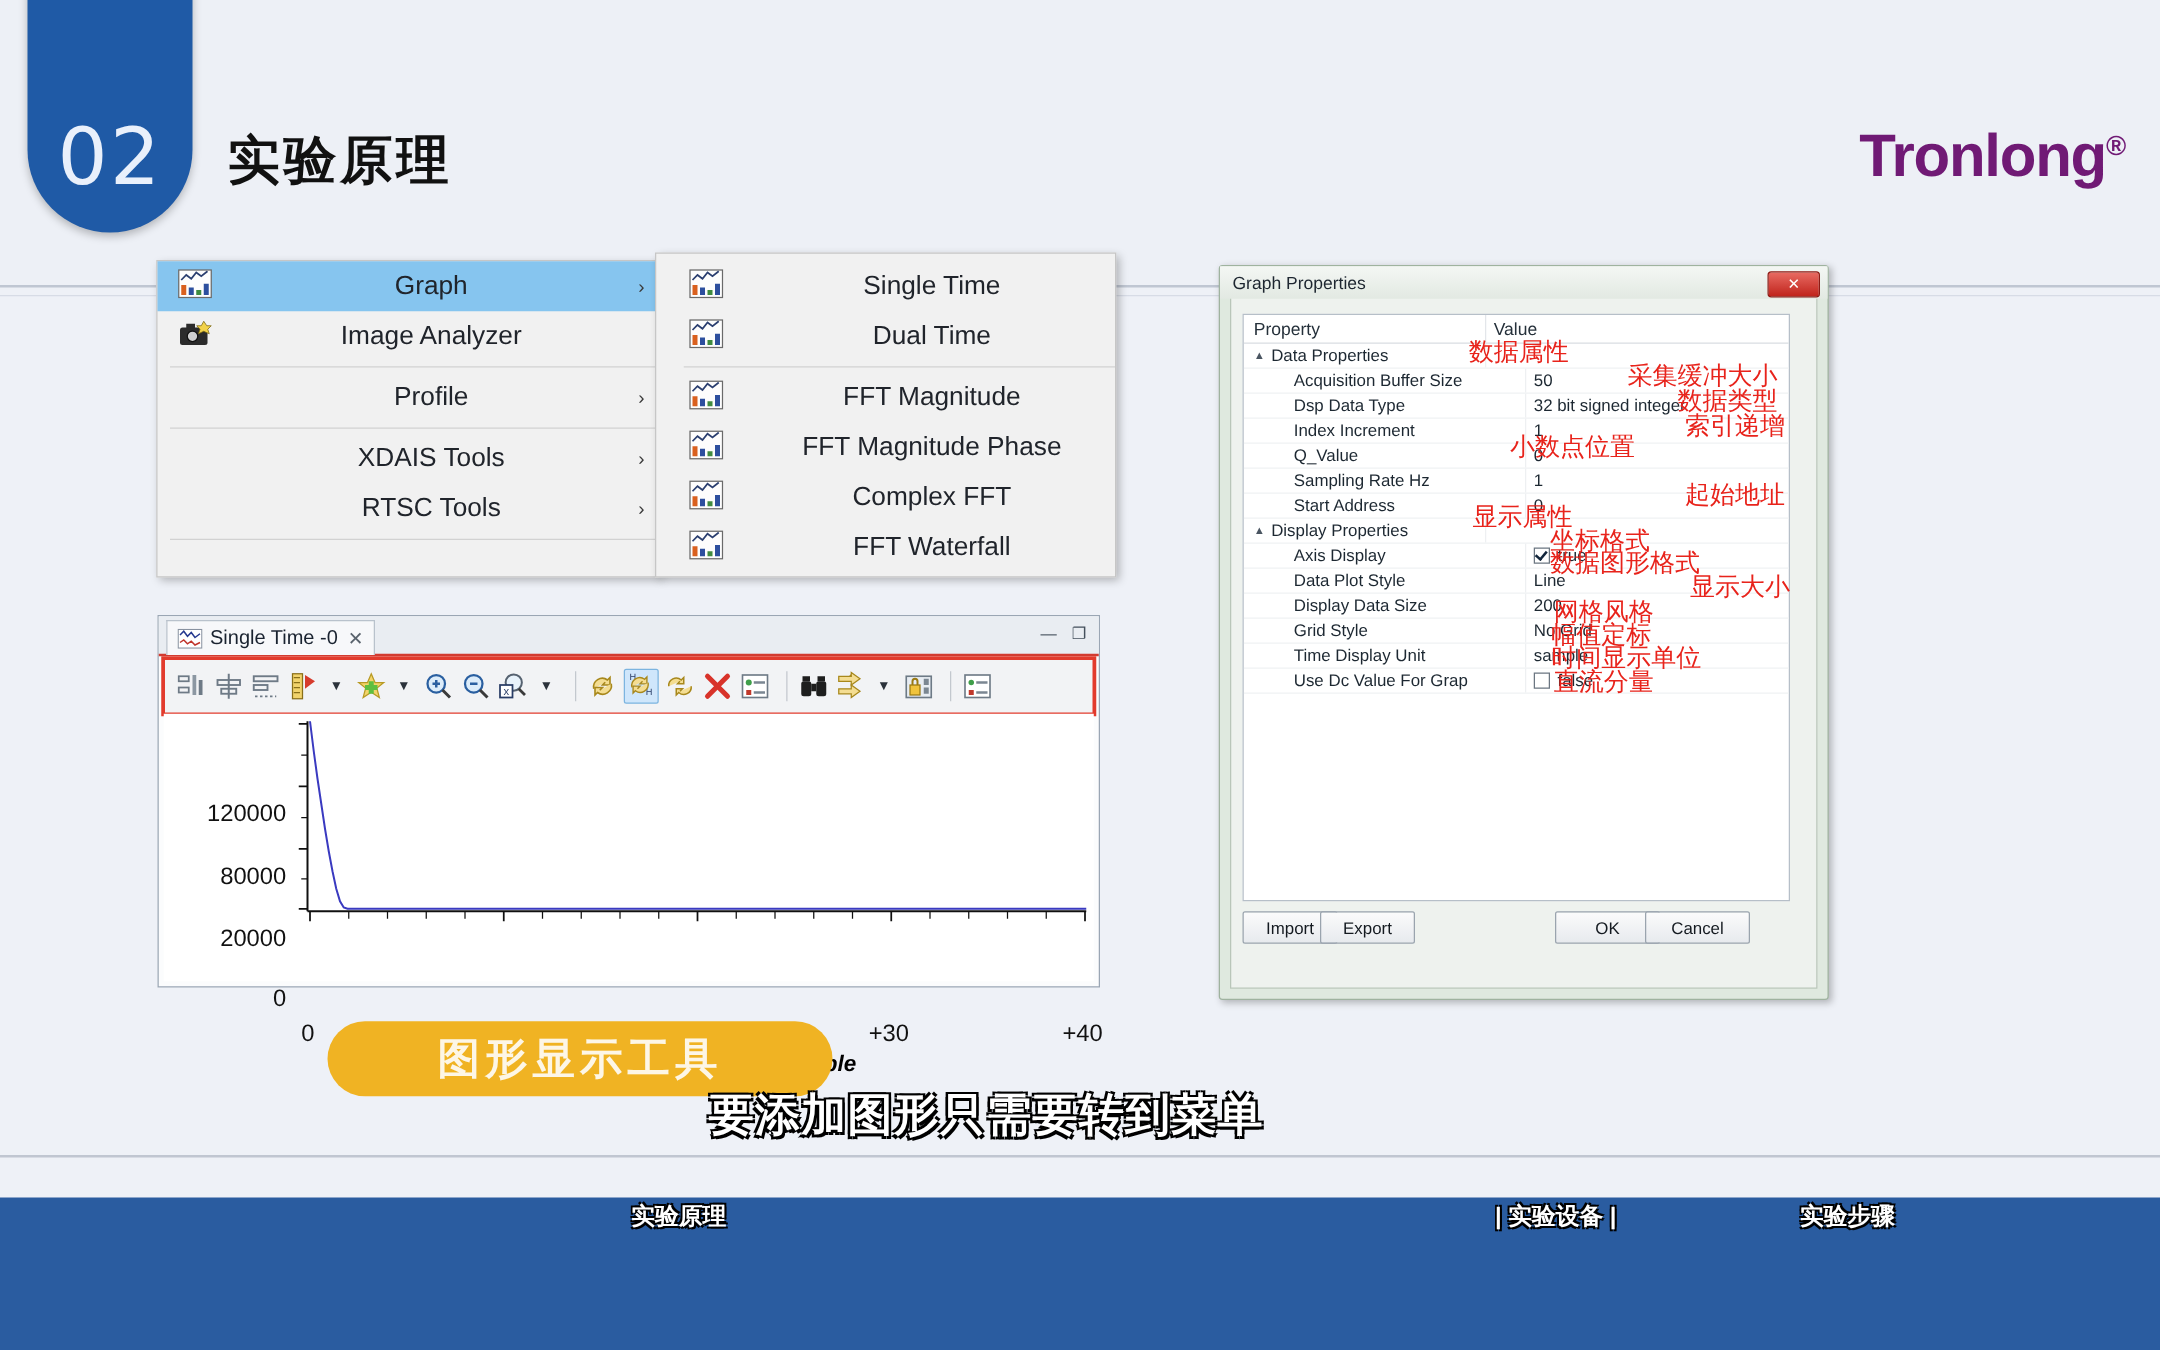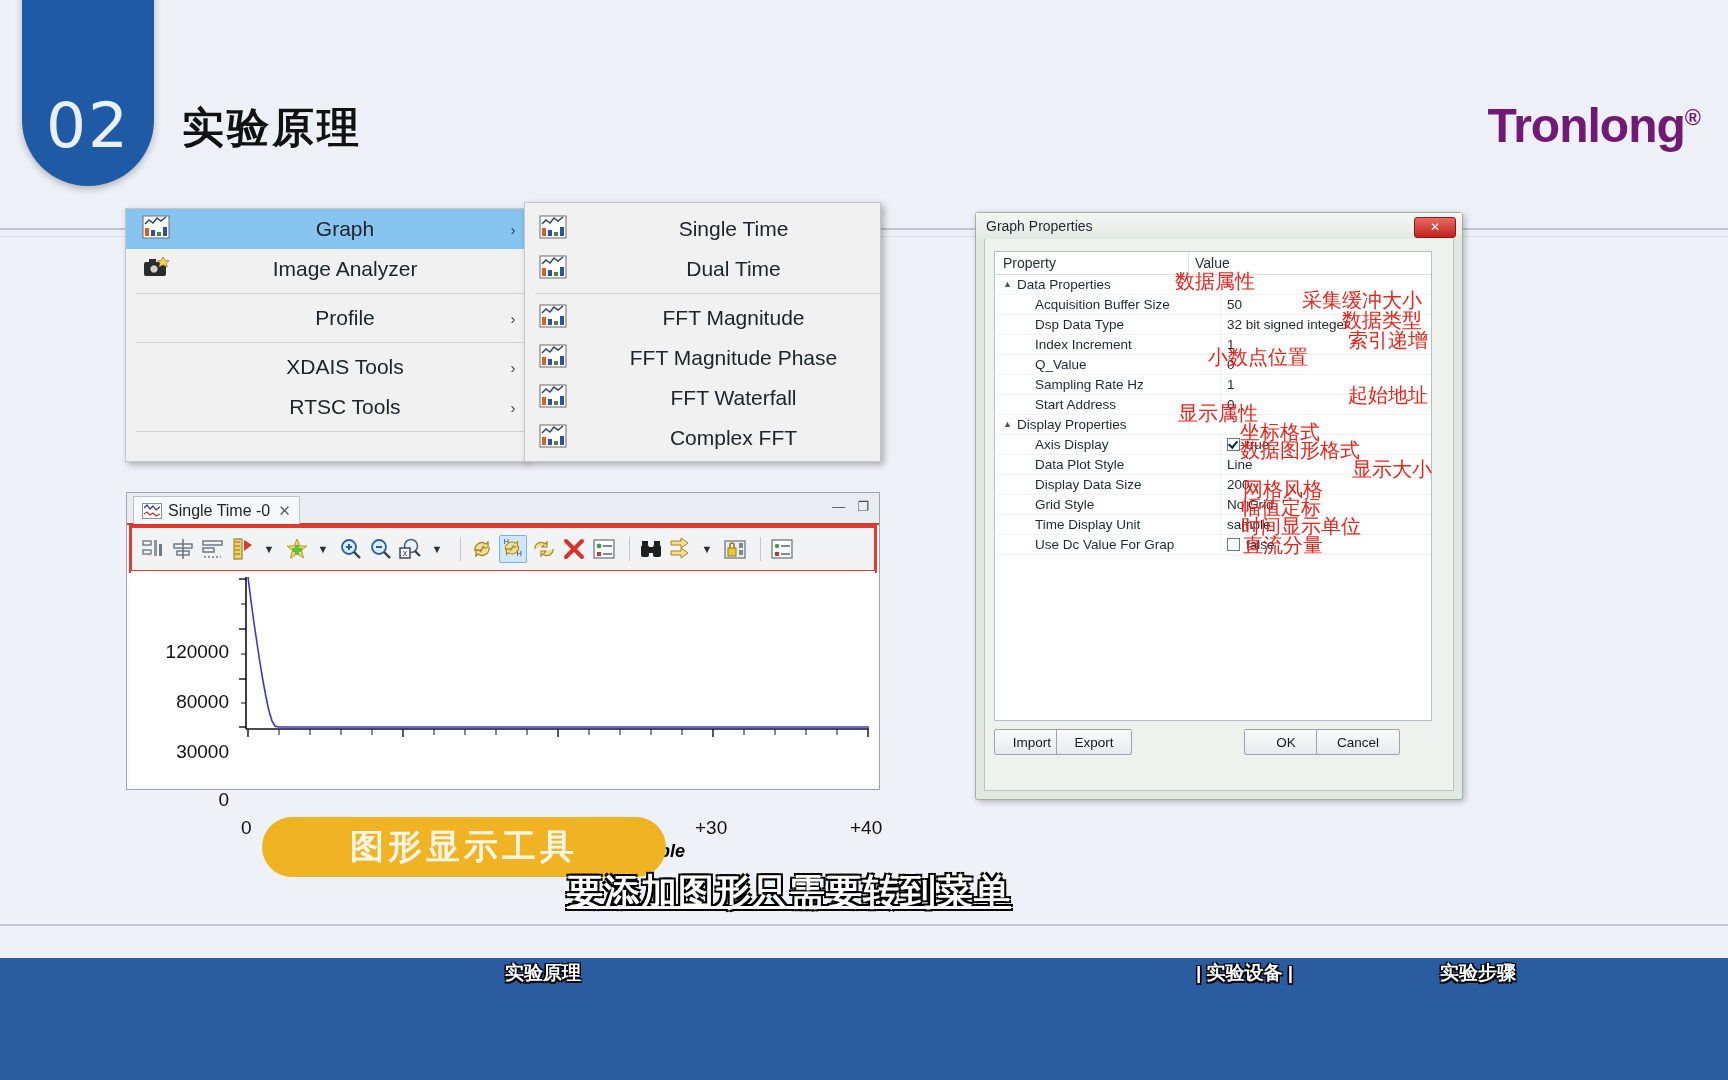--- a/index.html
+++ b/index.html
@@ -33,21 +33,21 @@
     color:#701a75;font-family:Liberation Sans, sans-serif;letter-spacing:-1px;margin-left:20px;
   }
   .brand sup{font-size:22px;vertical-align:super;font-weight:bold;}
 
   
   .menu{
     position:absolute;background:#f1f1f1;border:1px solid #c6c6c6;
     box-shadow:3px 3px 7px rgba(0,0,0,.28);
   }
   .menu-main{left:125px;top:208px;width:400px;height:252px;}
-  .menu-sub{left:524px;top:202px;width:355px;height:258px;}
+  .menu-sub{left:524px;top:202px;width:355px;height:258px;padding-left:12px;}
   .menu-row{
     position:relative;height:40px;display:flex;align-items:center;
     font-size:21px;color:#20242b;
   }
   .menu-row.sel{background:#86c5ef;}
   .menu-main .menu-row{padding-left:16px;}
   .menu-sub .menu-row{padding-left:14px;}
   .menu-ico{width:34px;height:28px;flex:0 0 34px;margin-right:14px;position:relative;}
   .menu-label{flex:1;text-align:center;}
   .menu-arrow{width:26px;text-align:center;font-size:15px;color:#3b3b3b;}
@@ -133,21 +133,20 @@
   
   .pill{
     position:absolute;left:262px;top:817px;width:404px;height:60px;border-radius:30px;
     background:#f0b323;display:flex;align-items:center;justify-content:center;
     color:#fdf6e6;font-size:34px;font-weight:bold;letter-spacing:4px;
   }
   .caption{
     position:absolute;left:567px;top:868px;font-size:36px;font-weight:bold;color:#fff;
     letter-spacing:1px;
     text-shadow:-2px -2px 0 #000,2px -2px 0 #000,-2px 2px 0 #000,2px 2px 0 #000;
-    text-decoration:underline;
   }
   .footer-line{position:absolute;left:0;top:924px;width:1728px;height:2px;background:#c0c6d1;}
   .footer-bar{position:absolute;left:0;top:958px;width:1728px;height:122px;background:#2a5ca0;}
   .foot-txt{position:absolute;color:#fff;font-size:19px;font-weight:bold;
     text-shadow:-1.5px -1.5px 0 #000,1.5px -1.5px 0 #000,-1.5px 1.5px 0 #000,1.5px 1.5px 0 #000;}
 </style>
 </head>
 <body>
 
 <div class="slide-top-strip"></div>
@@ -283,35 +282,35 @@
     <span class="menu-ico">
       <svg class="ic-graph" viewBox="0 0 28 24">
         <rect x="1" y="1" width="26" height="22" fill="#fdfdfd" stroke="#6a6a6a"></rect>
         <polyline points="3,9 7,5 11,8 15,3 19,6 24,2" fill="none" stroke="#2b3f70" stroke-width="1.4"></polyline>
         <rect x="3" y="13" width="4" height="8" fill="#d9601e"></rect>
         <rect x="9" y="15" width="4" height="6" fill="#2d4f9e"></rect>
         <rect x="15" y="17" width="4" height="4" fill="#3f8b3f"></rect>
         <rect x="21" y="12" width="4" height="9" fill="#2d4f9e"></rect>
       </svg>
     </span>
-    <span class="menu-label">FFT Waterfall</span>
+    <span class="menu-label">Complex FFT</span>
   </div>
 
   <div class="menu-row">
     <span class="menu-ico">
       <svg class="ic-graph" viewBox="0 0 28 24">
         <rect x="1" y="1" width="26" height="22" fill="#fdfdfd" stroke="#6a6a6a"></rect>
         <polyline points="3,9 7,5 11,8 15,3 19,6 24,2" fill="none" stroke="#2b3f70" stroke-width="1.4"></polyline>
         <rect x="3" y="13" width="4" height="8" fill="#d9601e"></rect>
         <rect x="9" y="15" width="4" height="6" fill="#2d4f9e"></rect>
         <rect x="15" y="17" width="4" height="4" fill="#3f8b3f"></rect>
         <rect x="21" y="12" width="4" height="9" fill="#2d4f9e"></rect>
       </svg>
     </span>
-    <span class="menu-label">Complex FFT</span>
+    <span class="menu-label">FFT Waterfall</span>
   </div>
 </div>
 
 <div class="gp-window">
   <div class="gp-inner"></div>
 
   <div class="gp-title">
     <span>Graph Properties</span>
   </div>
   <div class="gp-close">✕</div>
@@ -628,21 +627,21 @@
       <line x1="644" y1="158" x2="644" y2="164" stroke="#101010"></line>
       <line x1="675" y1="158" x2="675" y2="164" stroke="#101010"></line>
       <line x1="706" y1="158" x2="706" y2="164" stroke="#101010"></line>
       <line x1="737" y1="158" x2="737" y2="166" stroke="#101010" stroke-width="1.4"></line>
 
       <polyline fill="none" stroke="#3a3ac0" stroke-width="1.6" points="117,6 120,30 123,52 126,72 129,92 132,110 135,126 138,140 141,150 144,155 147,156 150,156 738,156"></polyline>
     </svg>
 
     <span class="ylab" style="left:18px;top:70px;width:80px;">120000</span>
     <span class="ylab" style="left:18px;top:120px;width:80px;">80000</span>
-    <span class="ylab" style="left:18px;top:170px;width:80px;">30000</span>
+    <span class="ylab" style="left:18px;top:170px;width:80px;">20000</span>
     <span class="ylab" style="left:18px;top:218px;width:80px;">0</span>
 
     <span class="xlab" style="left:110px;top:246px;">0</span>
     <span class="xlab" style="left:254px;top:246px;">+10</span>
     <span class="xlab" style="left:409px;top:246px;">+20</span>
     <span class="xlab" style="left:564px;top:246px;">+30</span>
     <span class="xlab" style="left:719px;top:246px;">+40</span>
 
     <span class="axis-title" style="left:492px;top:270px;">sample</span>
   </div>

